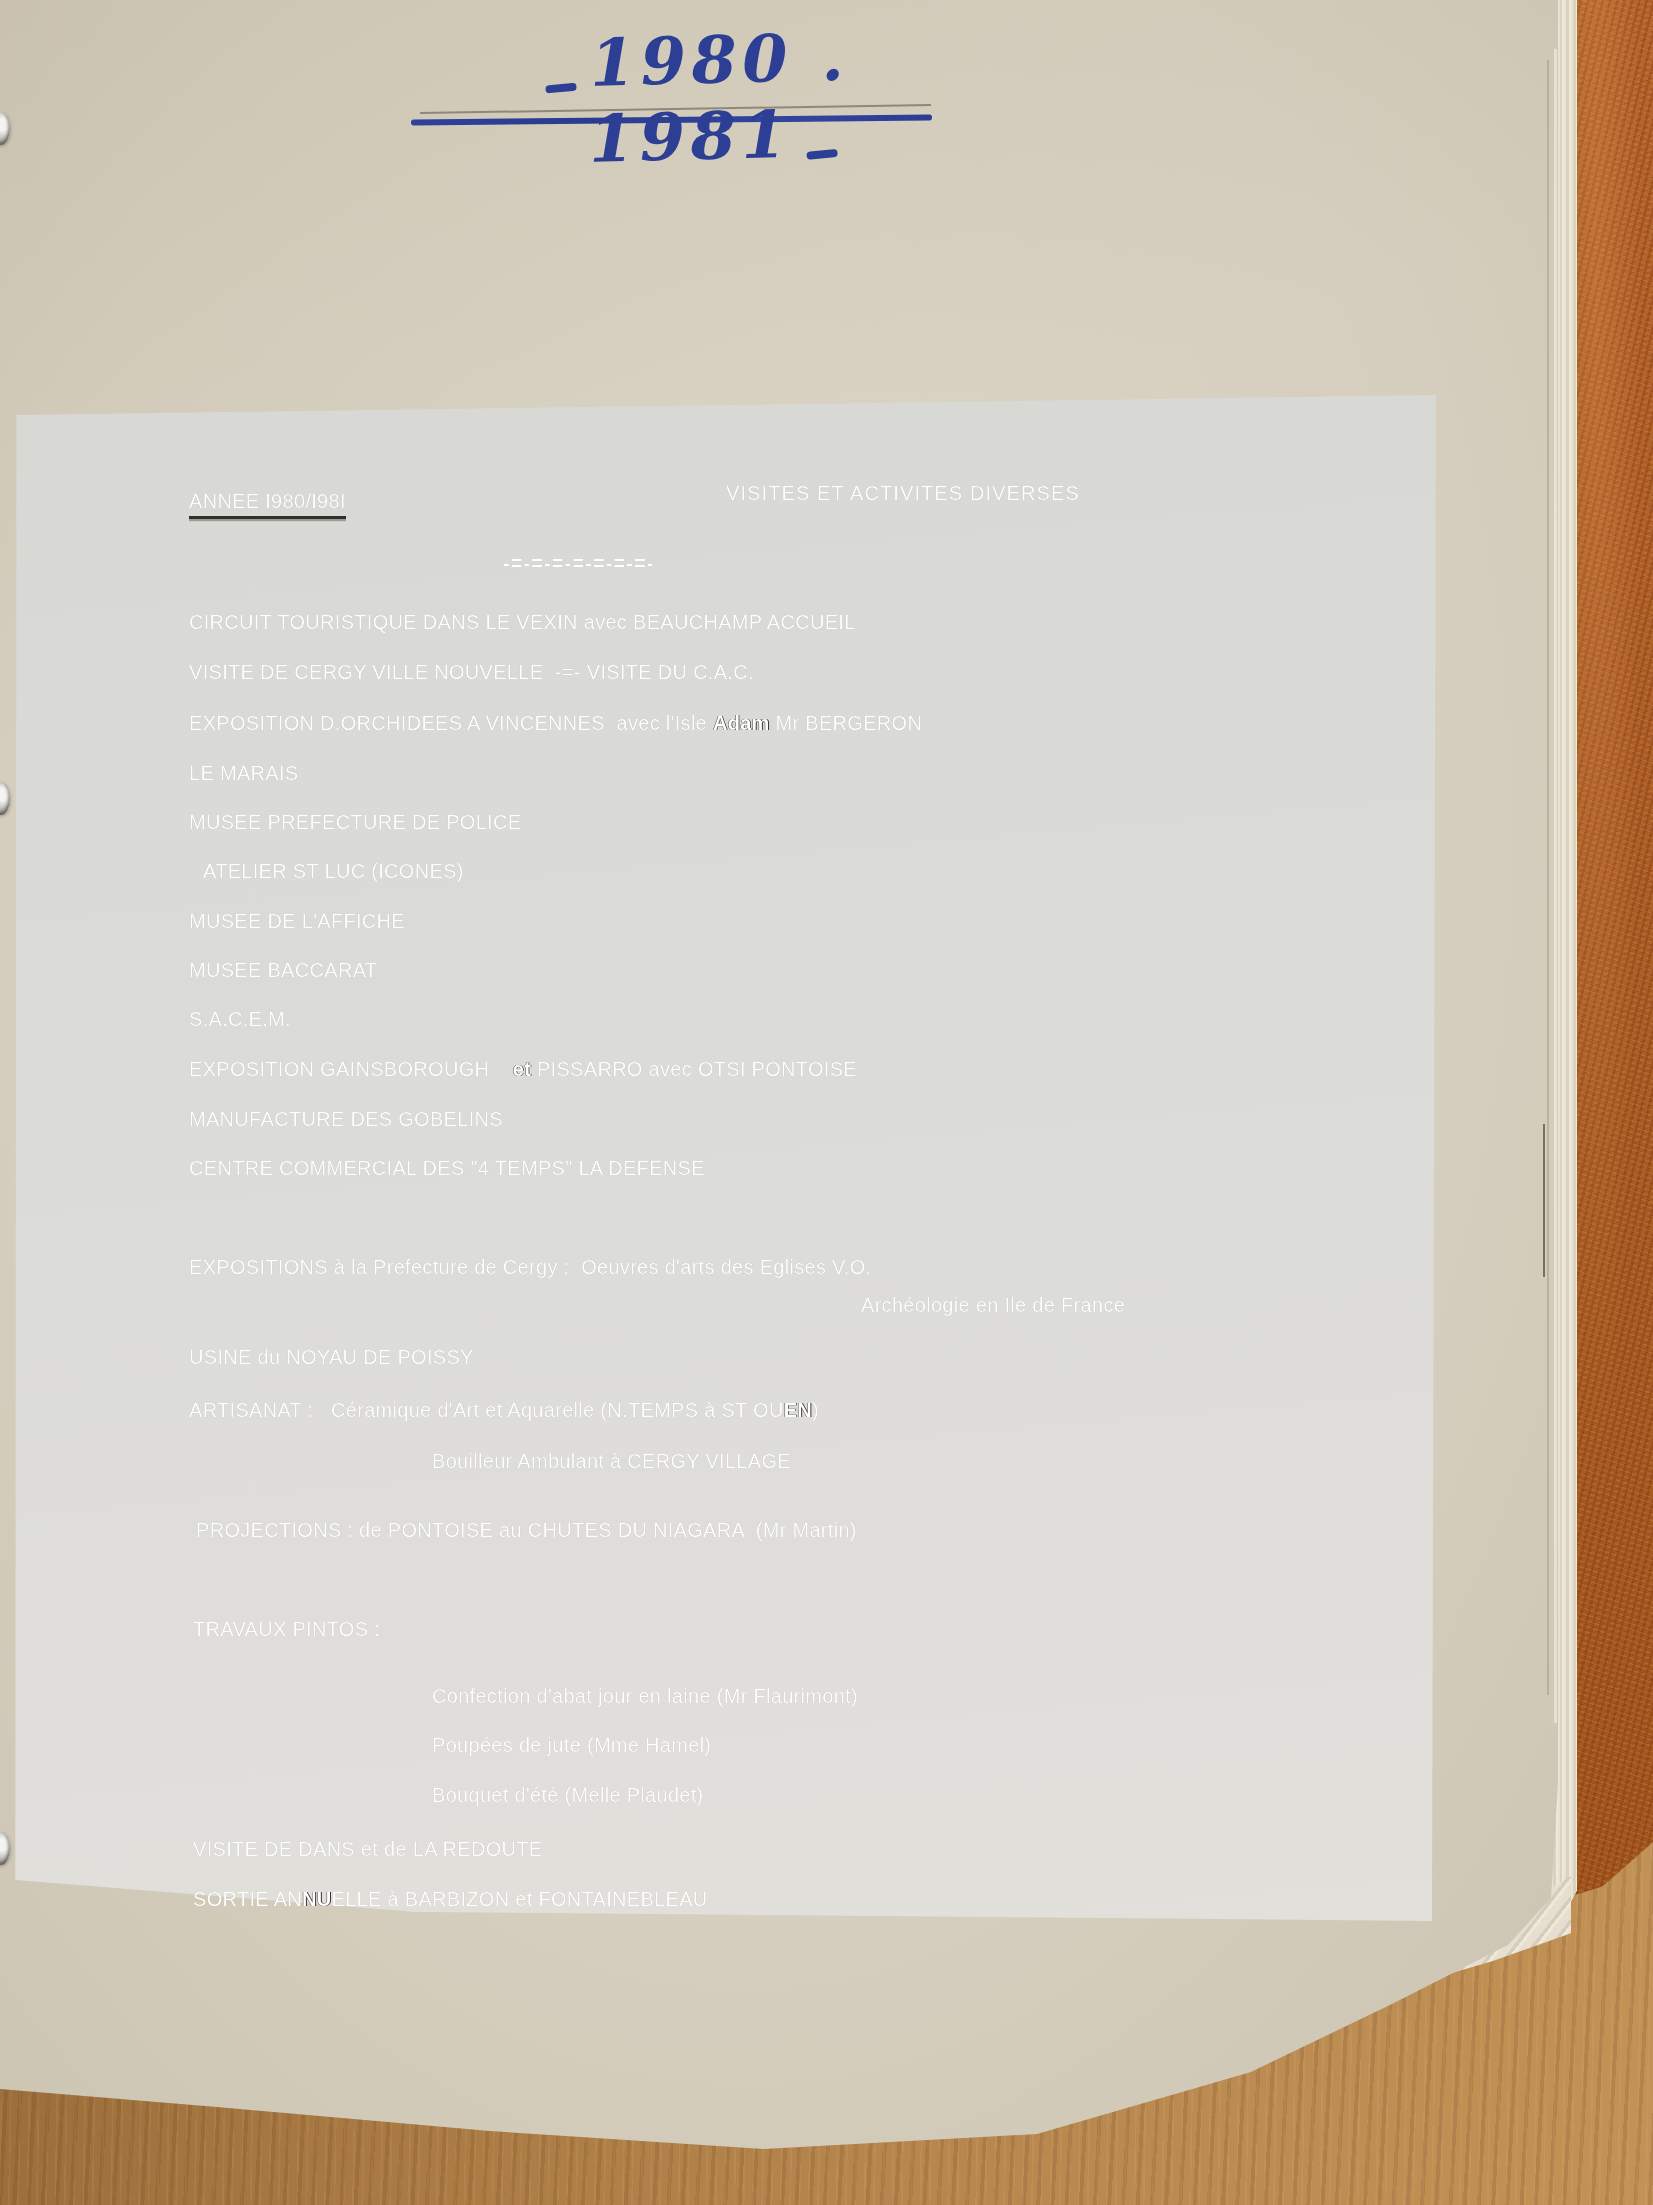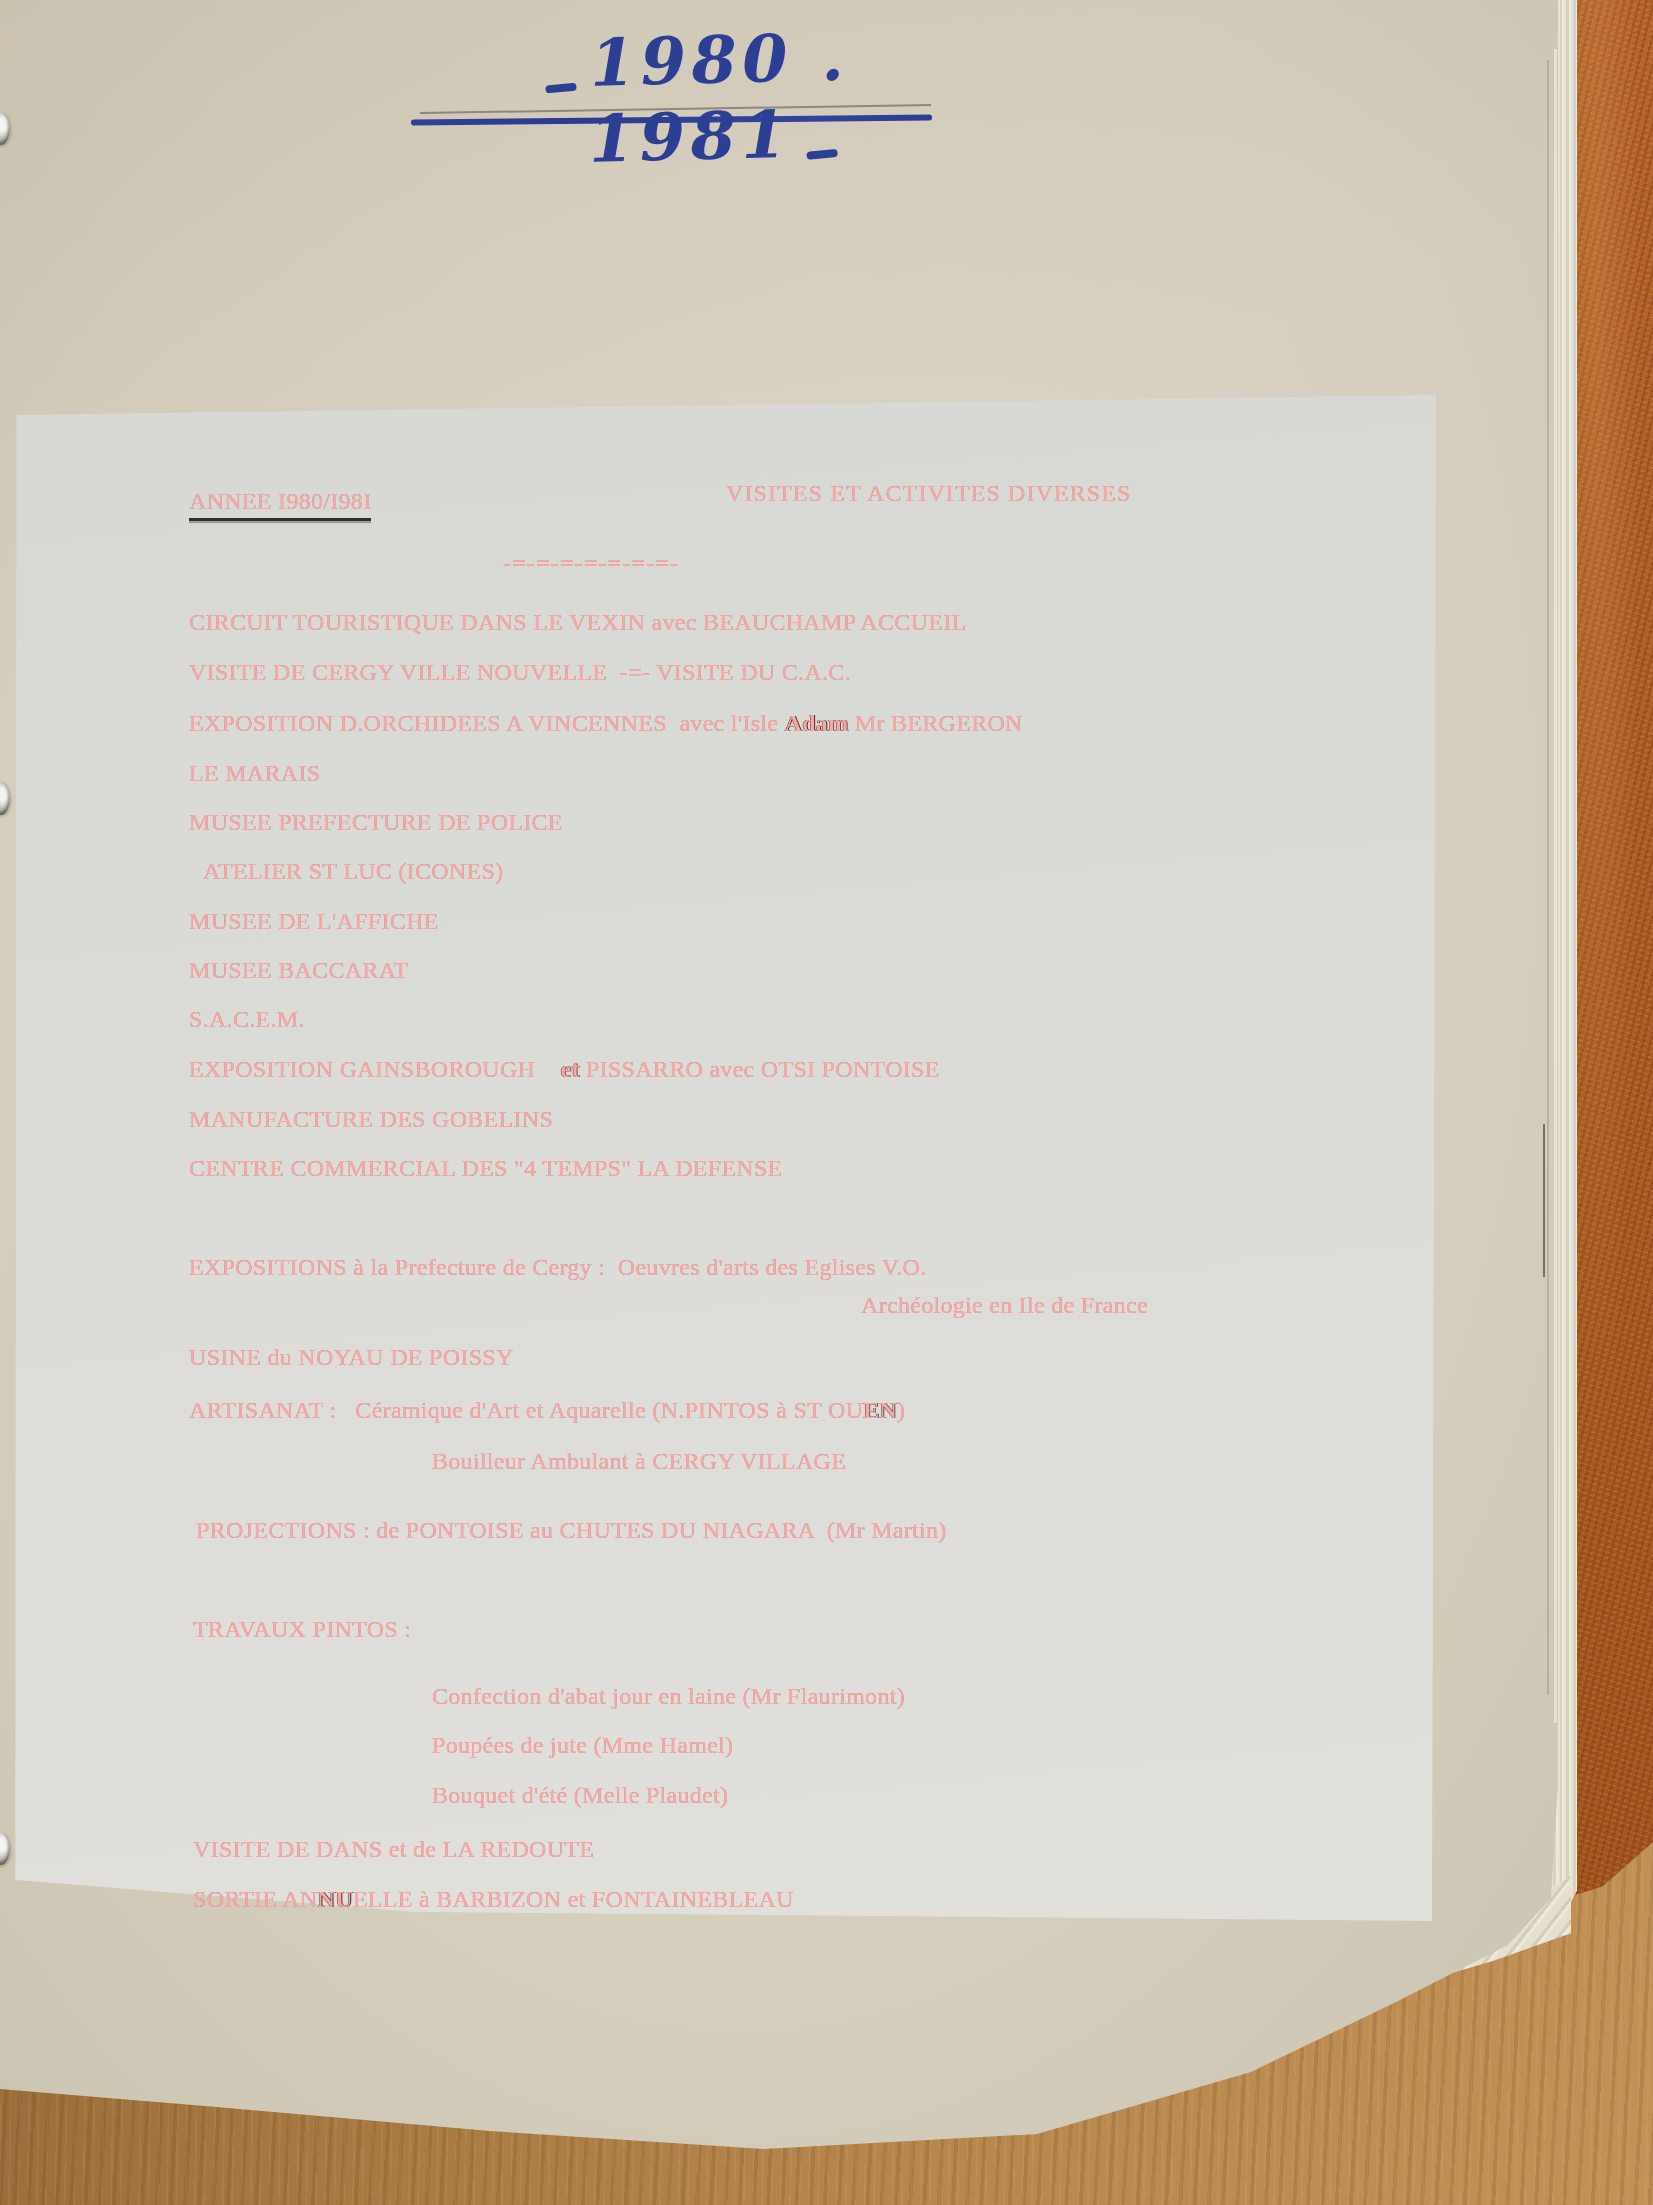--- a/index.html
+++ b/index.html
@@ -72,22 +72,22 @@
   .hdash.left{transform:translate(-14.2px,5.5px) rotate(-4deg);}
   .hdash.right{transform:translate(14.2px,2.2px) rotate(-4deg);}
   .pencil-line{position:absolute;left:420px;top:108px;width:511px;height:1.6px;
     background:#8f887a;transform:rotate(-0.9deg);}
   .ink-line{position:absolute;left:411px;top:117px;width:521px;height:5.5px;
     border-radius:2.7px;background:linear-gradient(90deg,#30419a,#2a3b90 30%,#33449d 70%,#2c3d94);
     transform:rotate(-0.55deg);}
 
   
   .tl{position:absolute;white-space:pre;
-    font-family:Liberation Serif, serif;
-    font-size:24px;line-height:33px;color:#fca5a5;letter-spacing:0.3px;
+    font-family:Liberation Sans, sans-serif;
+    font-size:20px;line-height:33px;color:#ffffff;letter-spacing:0.3px;
     text-shadow:0 0 0.5px rgba(55,48,40,.45);}
   .hdr-left{border-bottom:3.3px solid #332e29;padding-bottom:4.4px;
     box-shadow:0 2.2px 0 rgba(51,46,41,.35);}
   .sep{font-weight:bold;letter-spacing:1.1px;}
   .ov{font-weight:bold;
     text-shadow:0.9px 0.2px 0 #35302b,-0.5px 0.3px 0 rgba(45,38,30,.85);}
 </style>
 </head>
 <body>
 
@@ -125,21 +125,21 @@
   <div class="tl" style="left:203px;top:855px"><span>ATELIER ST LUC (ICONES)</span></div>
   <div class="tl" style="left:189px;top:905px"><span>MUSEE DE L'AFFICHE</span></div>
   <div class="tl" style="left:189px;top:954px"><span>MUSEE BACCARAT</span></div>
   <div class="tl" style="left:189px;top:1003px"><span>S.A.C.E.M.</span></div>
   <div class="tl" style="left:189px;top:1053px"><span>EXPOSITION GAINSBOROUGH    </span><span class="ov">et</span><span> PISSARRO avec OTSI PONTOISE</span></div>
   <div class="tl" style="left:189px;top:1103px"><span>MANUFACTURE DES GOBELINS</span></div>
   <div class="tl" style="left:189px;top:1152px"><span>CENTRE COMMERCIAL DES "4 TEMPS" LA DEFENSE</span></div>
   <div class="tl" style="left:189px;top:1251px"><span>EXPOSITIONS à la Prefecture de Cergy :  Oeuvres d'arts des Eglises V.O.</span></div>
   <div class="tl" style="left:861px;top:1289px"><span>Archéologie en Ile de France</span></div>
   <div class="tl" style="left:189px;top:1341px"><span>USINE du NOYAU DE POISSY</span></div>
-  <div class="tl" style="left:189px;top:1394px"><span>ARTISANAT :   Céramique d'Art et Aquarelle (N.PINTOS à ST OU</span><span class="ov">EN</span><span>)</span></div>
+  <div class="tl" style="left:189px;top:1394px"><span>ARTISANAT :   Céramique d'Art et Aquarelle (N.TEMPS à ST OU</span><span class="ov">EN</span><span>)</span></div>
   <div class="tl" style="left:432px;top:1445px"><span>Bouilleur Ambulant à CERGY VILLAGE</span></div>
   <div class="tl" style="left:196px;top:1514px"><span>PROJECTIONS : de PONTOISE au CHUTES DU NIAGARA  (Mr Martin)</span></div>
   <div class="tl" style="left:193px;top:1613px"><span>TRAVAUX PINTOS :</span></div>
   <div class="tl" style="left:432px;top:1680px"><span>Confection d'abat jour en laine (Mr Flaurimont)</span></div>
   <div class="tl" style="left:432px;top:1729px"><span>Poupées de jute (Mme Hamel)</span></div>
   <div class="tl" style="left:432px;top:1779px"><span>Bouquet d'été (Melle Plaudet)</span></div>
   <div class="tl" style="left:193px;top:1833px"><span>VISITE DE DANS et de LA REDOUTE</span></div>
   <div class="tl" style="left:193px;top:1883px"><span>SORTIE AN</span><span class="ov">NU</span><span>ELLE à BARBIZON et FONTAINEBLEAU</span></div>
 
 </div>

